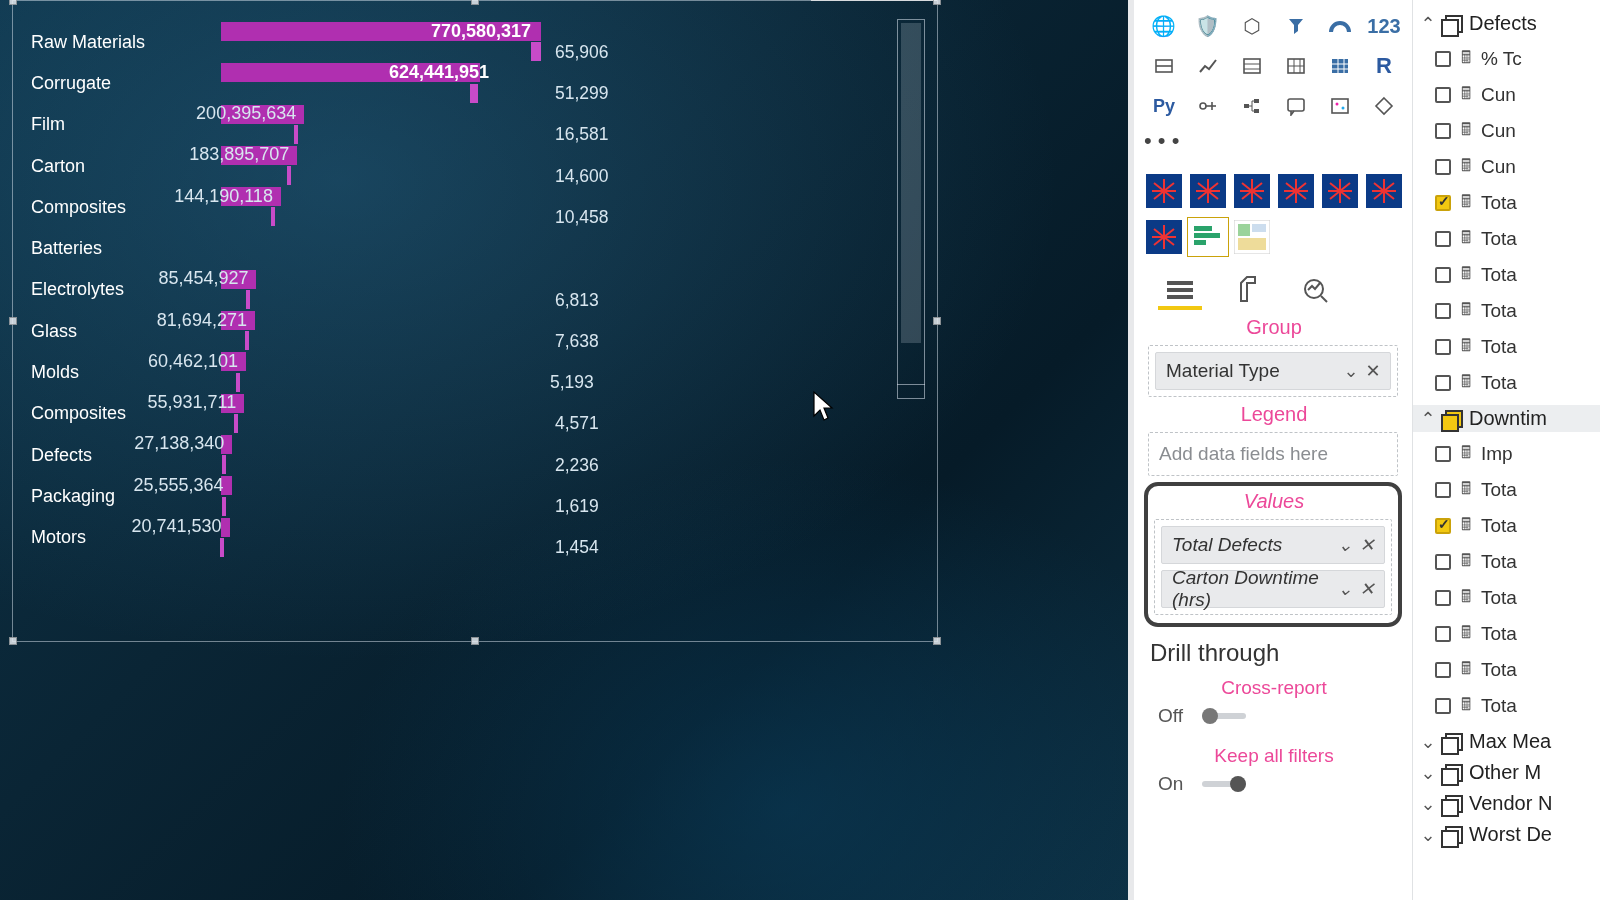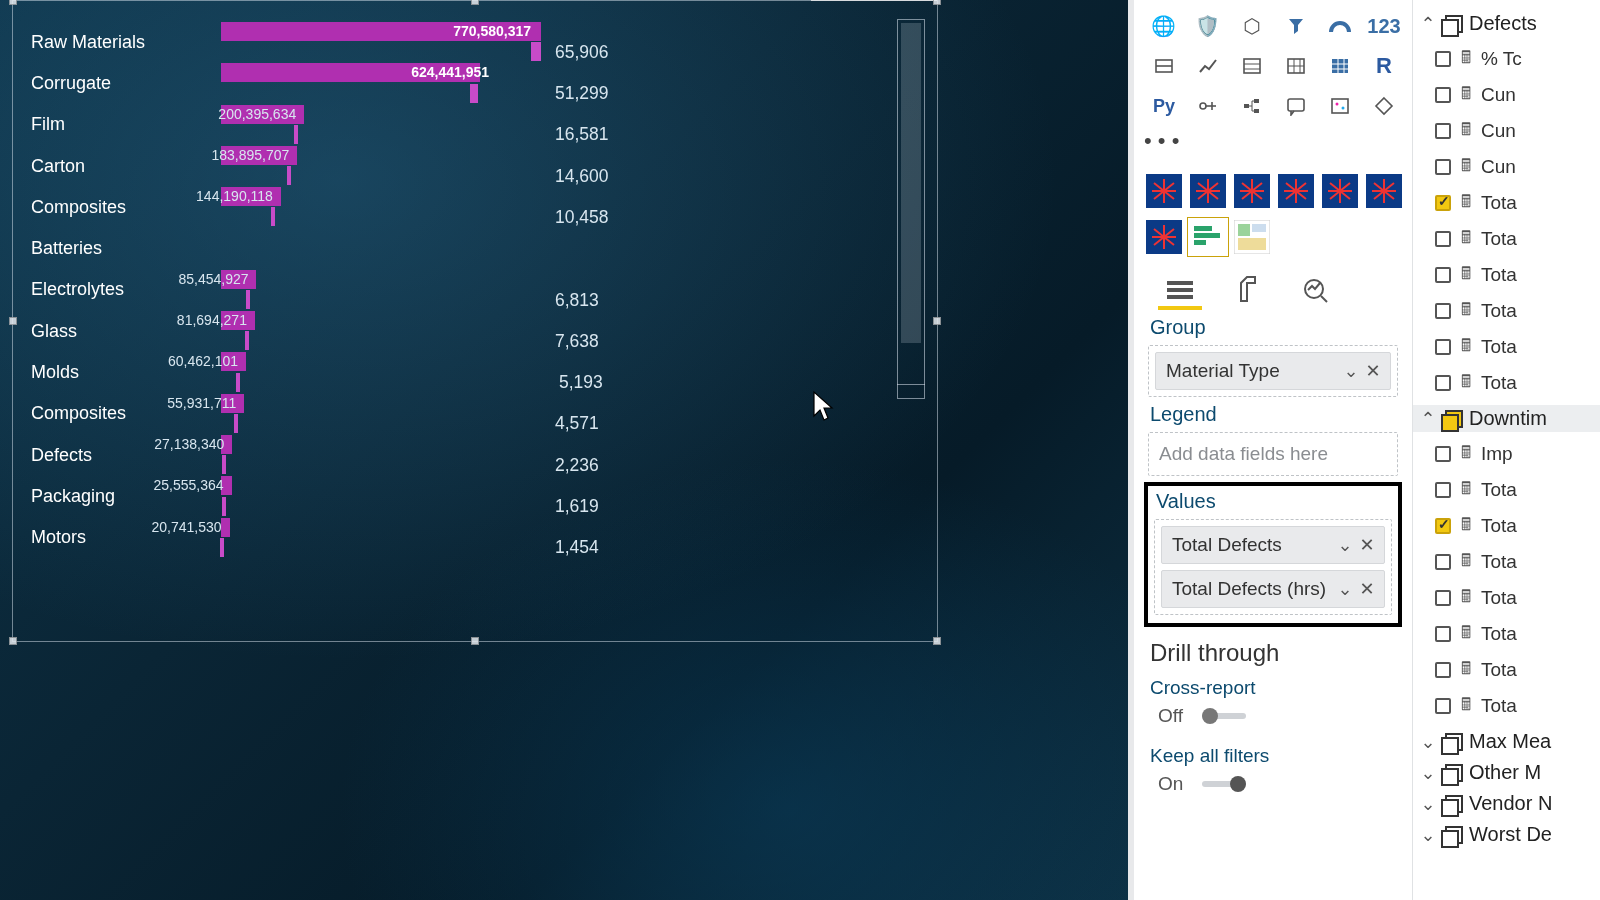--- a/index.html
+++ b/index.html
@@ -46,21 +46,21 @@
 .row { position:relative; height:41.3px; }
 .row .cat {
   position:absolute; left:10px; top:50%; transform:translateY(-50%);
   color:#fff; font-size:18px; white-space:nowrap;
 }
 .row .bars { position:absolute; left:200px; top:4px; right:0; bottom:4px; }
 .row .bar-a { position:absolute; left:0; top:-3px; height:19px; background:#b02fb0; }
 .row .bar-b { position:absolute; left:0; bottom:-3px; height:19px; background:#c84bc8; }
 .row .lbl-a {
   position:absolute; top:-4px; height:20px; display:flex; align-items:center;
-  color:#d8e6ef; font-size:14px; font-weight:400; white-space:nowrap;
+  color:#d8e6ef; font-size:18px; font-weight:400; white-space:nowrap;
 }
 .row .lbl-a.inside { color:#fff; font-weight:700; justify-content:flex-end; padding-right:10px; }
 .row .lbl-b {
   position:absolute; bottom:-4px; height:20px; display:flex; align-items:center;
   color:#d8e6ef; font-size:17.5px; padding-left:8px; white-space:nowrap;
 }
 .cursor {
   position:absolute; width:28px; height:34px; left:810px; top:390px;
 }
 
@@ -77,33 +77,33 @@
 .vgrid .ell { grid-column:1/-1; height:18px; font-size:22px; color:#444; }
 
 .crow { display:grid; grid-template-columns: repeat(6, 40px); gap:4px; margin-top:8px;}
 .crow .ct { width:40px;height:38px;display:flex;align-items:center;justify-content:center;border:1px solid transparent;}
 .crow .ct svg{display:block}
 
 .modes { display:flex; gap:24px; margin:14px 0 6px 14px;}
 .modes .m { width:44px;height:40px;display:flex;align-items:center;justify-content:center;font-size:24px;color:#555;}
 .modes .m.active { box-shadow: inset 0 -4px 0 #f2c811; }
 
-.sect-label { font-size:20px; color:#0c4a6e; margin:6px 4px 6px 6px;}
+.sect-label { font-size:20px; color:#ec4899; margin:6px 4px 6px 6px;text-align:center;}
 .well {
   border:1px dashed #bfc3c7; border-radius:2px; padding:0; margin:0 4px 6px 4px;
 }
 .well .ph { color:#8a8d91; font-size:19px; padding:10px 10px;}
 .chip {
   margin:6px; height:38px; background:#e9eaec; border:1px solid #d5d7da; border-radius:2px;
   display:flex; align-items:center; padding:0 6px 0 10px; font-size:19px; color:#333;
 }
 .chip .cname{flex:1}
 .chip .cico{width:22px;text-align:center;color:#555;font-size:18px}
 
-.values-hl { border:4px solid #000000; border-radius:0; padding:4px 2px; margin:0 0 12px 0;}
+.values-hl { border:4px solid #404040; border-radius:14px; padding:4px 2px; margin:0 0 12px 0;font-style:italic;}
 
 .drill-head{font-size:24px;color:#333;margin:6px 6px 10px 6px;}
 .opt-row{display:flex;align-items:center;gap:10px;margin:6px 6px 18px 14px;font-size:19px;color:#444}
 .opt-state{font-size:19px;color:#555;width:34px}
 .tog { position:relative;width:44px;height:6px;background:#cfd2d6;border-radius:3px;}
 .tog .k{position:absolute;top:-5px;width:16px;height:16px;border-radius:50%;background:#777;}
 .tog.off .k{left:0}
 .tog.on .k{left:28px;background:#555}
 
 
@@ -212,21 +212,21 @@
             <span class="lbl-a " style="left:-164.0747022169267px;width:190px;justify-content:flex-end">81,694,271</span>
             <span class="lbl-b" style="left:326px">7,638</span>
           </span>
         </div>
         <div class="row">
           <span class="cat">Molds</span>
           <span class="bars">
             <span class="bar-a" style="width:25.108183914331672px"></span>
             <span class="bar-b" style="left:15.108183914331672px;width:4px"></span>
             <span class="lbl-a " style="left:-172.89181608566832px;width:190px;justify-content:flex-end">60,462,101</span>
-            <span class="lbl-b" style="left:330px">5,193</span>
+            <span class="lbl-b" style="left:321px">5,193</span>
           </span>
         </div>
         <div class="row">
           <span class="cat">Composites</span>
           <span class="bars">
             <span class="bar-a" style="width:23.226842322784115px"></span>
             <span class="bar-b" style="left:13.226842322784115px;width:4px"></span>
             <span class="lbl-a " style="left:-174.7731576772159px;width:190px;justify-content:flex-end">55,931,711</span>
             <span class="lbl-b" style="left:326px">4,571</span>
           </span>
@@ -470,21 +470,21 @@
 
   <div class="values-hl">
     <div class="sect-label" style="margin-top:0">Values</div>
     <div class="well" style="margin-bottom:4px">
       <div class="chip">
         <span class="cname">Total Defects</span>
         <span class="cico">⌄</span>
         <span class="cico">✕</span>
       </div>
       <div class="chip">
-        <span class="cname">Total Defects (hrs)</span>
+        <span class="cname">Carton Downtime (hrs)</span>
         <span class="cico">⌄</span>
         <span class="cico">✕</span>
       </div>
     </div>
   </div>
 
   <div class="drill-head">Drill through</div>
   <div class="sect-label" style="font-size:19px">Cross-report</div>
   <div class="opt-row">
     <span class="opt-state">Off</span>

